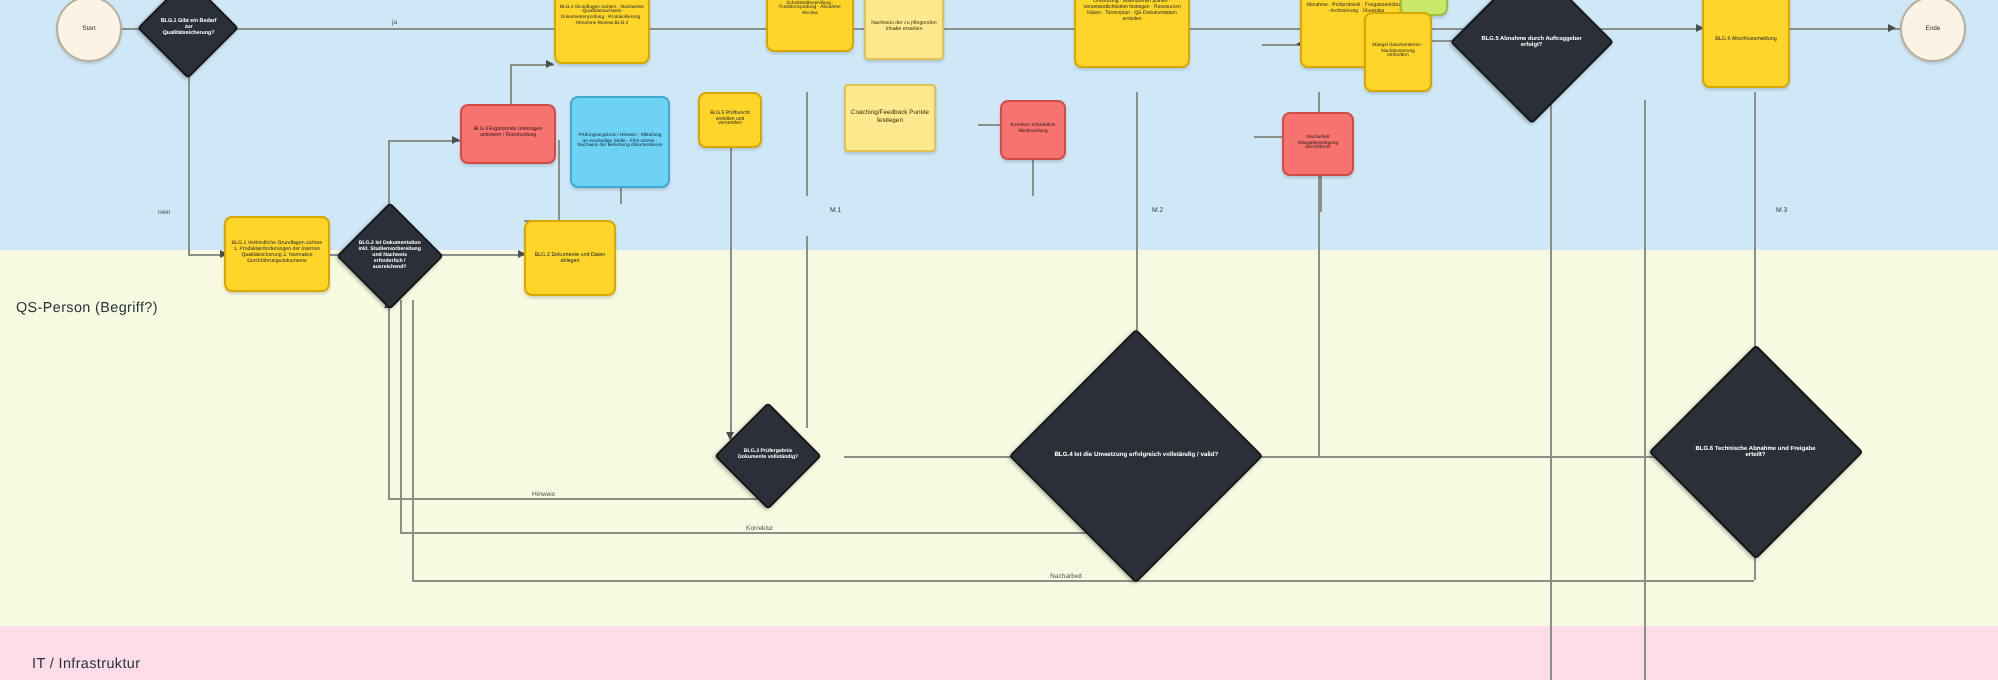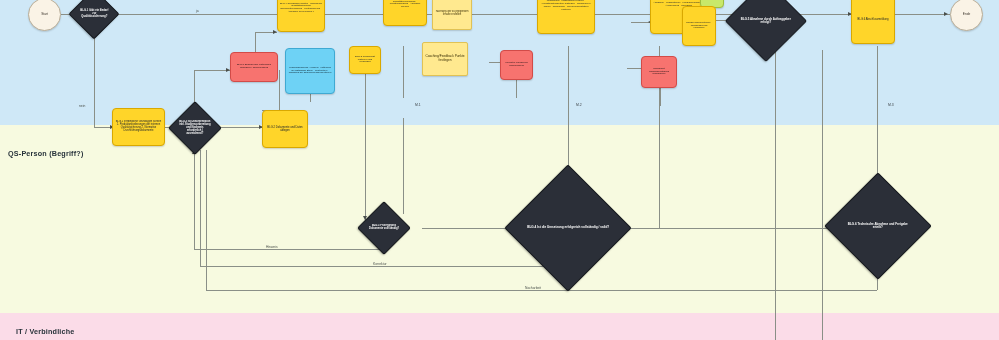--- a/index.html
+++ b/index.html
@@ -4,21 +4,21 @@
 <style>
   html,body{margin:0;padding:0;background:#ffffff;}
   body{font-family:"Liberation Sans",sans-serif;}
   #canvas{position:relative;width:999px;height:340px;overflow:hidden;background:#ffffff;}
 
   
   .lane{position:absolute;left:0;width:999px;}
   .lane-top{top:0;height:125px;background:#cfe8f7;}
   .lane-mid{top:125px;height:188px;background:#f7fae0;}
   .lane-bot{top:313px;height:27px;background:#fbdce8;}
-  .lane-label{position:absolute;font-size:7.2px;font-weight:bold;color:#27323a;letter-spacing:.2px;white-space:nowrap;}
+  .lane-label{position:absolute;font-size:7.2px;font-weight:normal;color:#27323a;letter-spacing:.2px;white-space:nowrap;}
 
   
   .node{position:absolute;box-sizing:border-box;display:flex;align-items:center;justify-content:center;text-align:center;}
   .node .txt{width:100%;padding:1px 2px;line-height:1.12;word-break:break-word;overflow:hidden;}
 
   .task{border-radius:4px;border:1px solid rgba(0,0,0,.35);box-shadow:0 1px 1.5px rgba(0,0,0,.16);}
   .task-yellow{background:#ffd529;border-color:#d9a800;color:#20262b;}
   .task-red{background:#f7736f;border-color:#d24b48;color:#221417;}
   .task-green{background:#c8e86a;border-color:#9dbd3f;color:#1e2612;}
   .task-cyan{background:#6ed2f5;border-color:#3fa9d2;color:#0e2430;}
@@ -50,21 +50,21 @@
 </head>
 <body>
 
 <div id="canvas">
 
   <div class="lane lane-top"></div>
   <div class="lane lane-mid"></div>
   <div class="lane lane-bot"></div>
 
   <div class="lane-label" style="left:8px;top:149px;">QS-Person (Begriff?)</div>
-  <div class="lane-label" style="left:16px;top:327px;">IT / Verbindliche</div>
+  <div class="lane-label" style="left:16px;top:327px;">IT / Infrastruktur</div>
 
   <div class="edge h" style="left:61px;top:14px;width:15px;"></div>
   <div class="arrow r" style="left:74px;top:11.5px;"></div>
 
   <div class="edge h" style="left:113px;top:14px;width:620px;"></div>
   <div class="edge-label onblue" style="left:195px;top:9px;">ja</div>
 
   <div class="edge v" style="left:94px;top:35px;height:92px;"></div>
   <div class="edge h" style="left:94px;top:127px;width:18px;"></div>
   <div class="arrow r" style="left:110px;top:124.5px;"></div>

